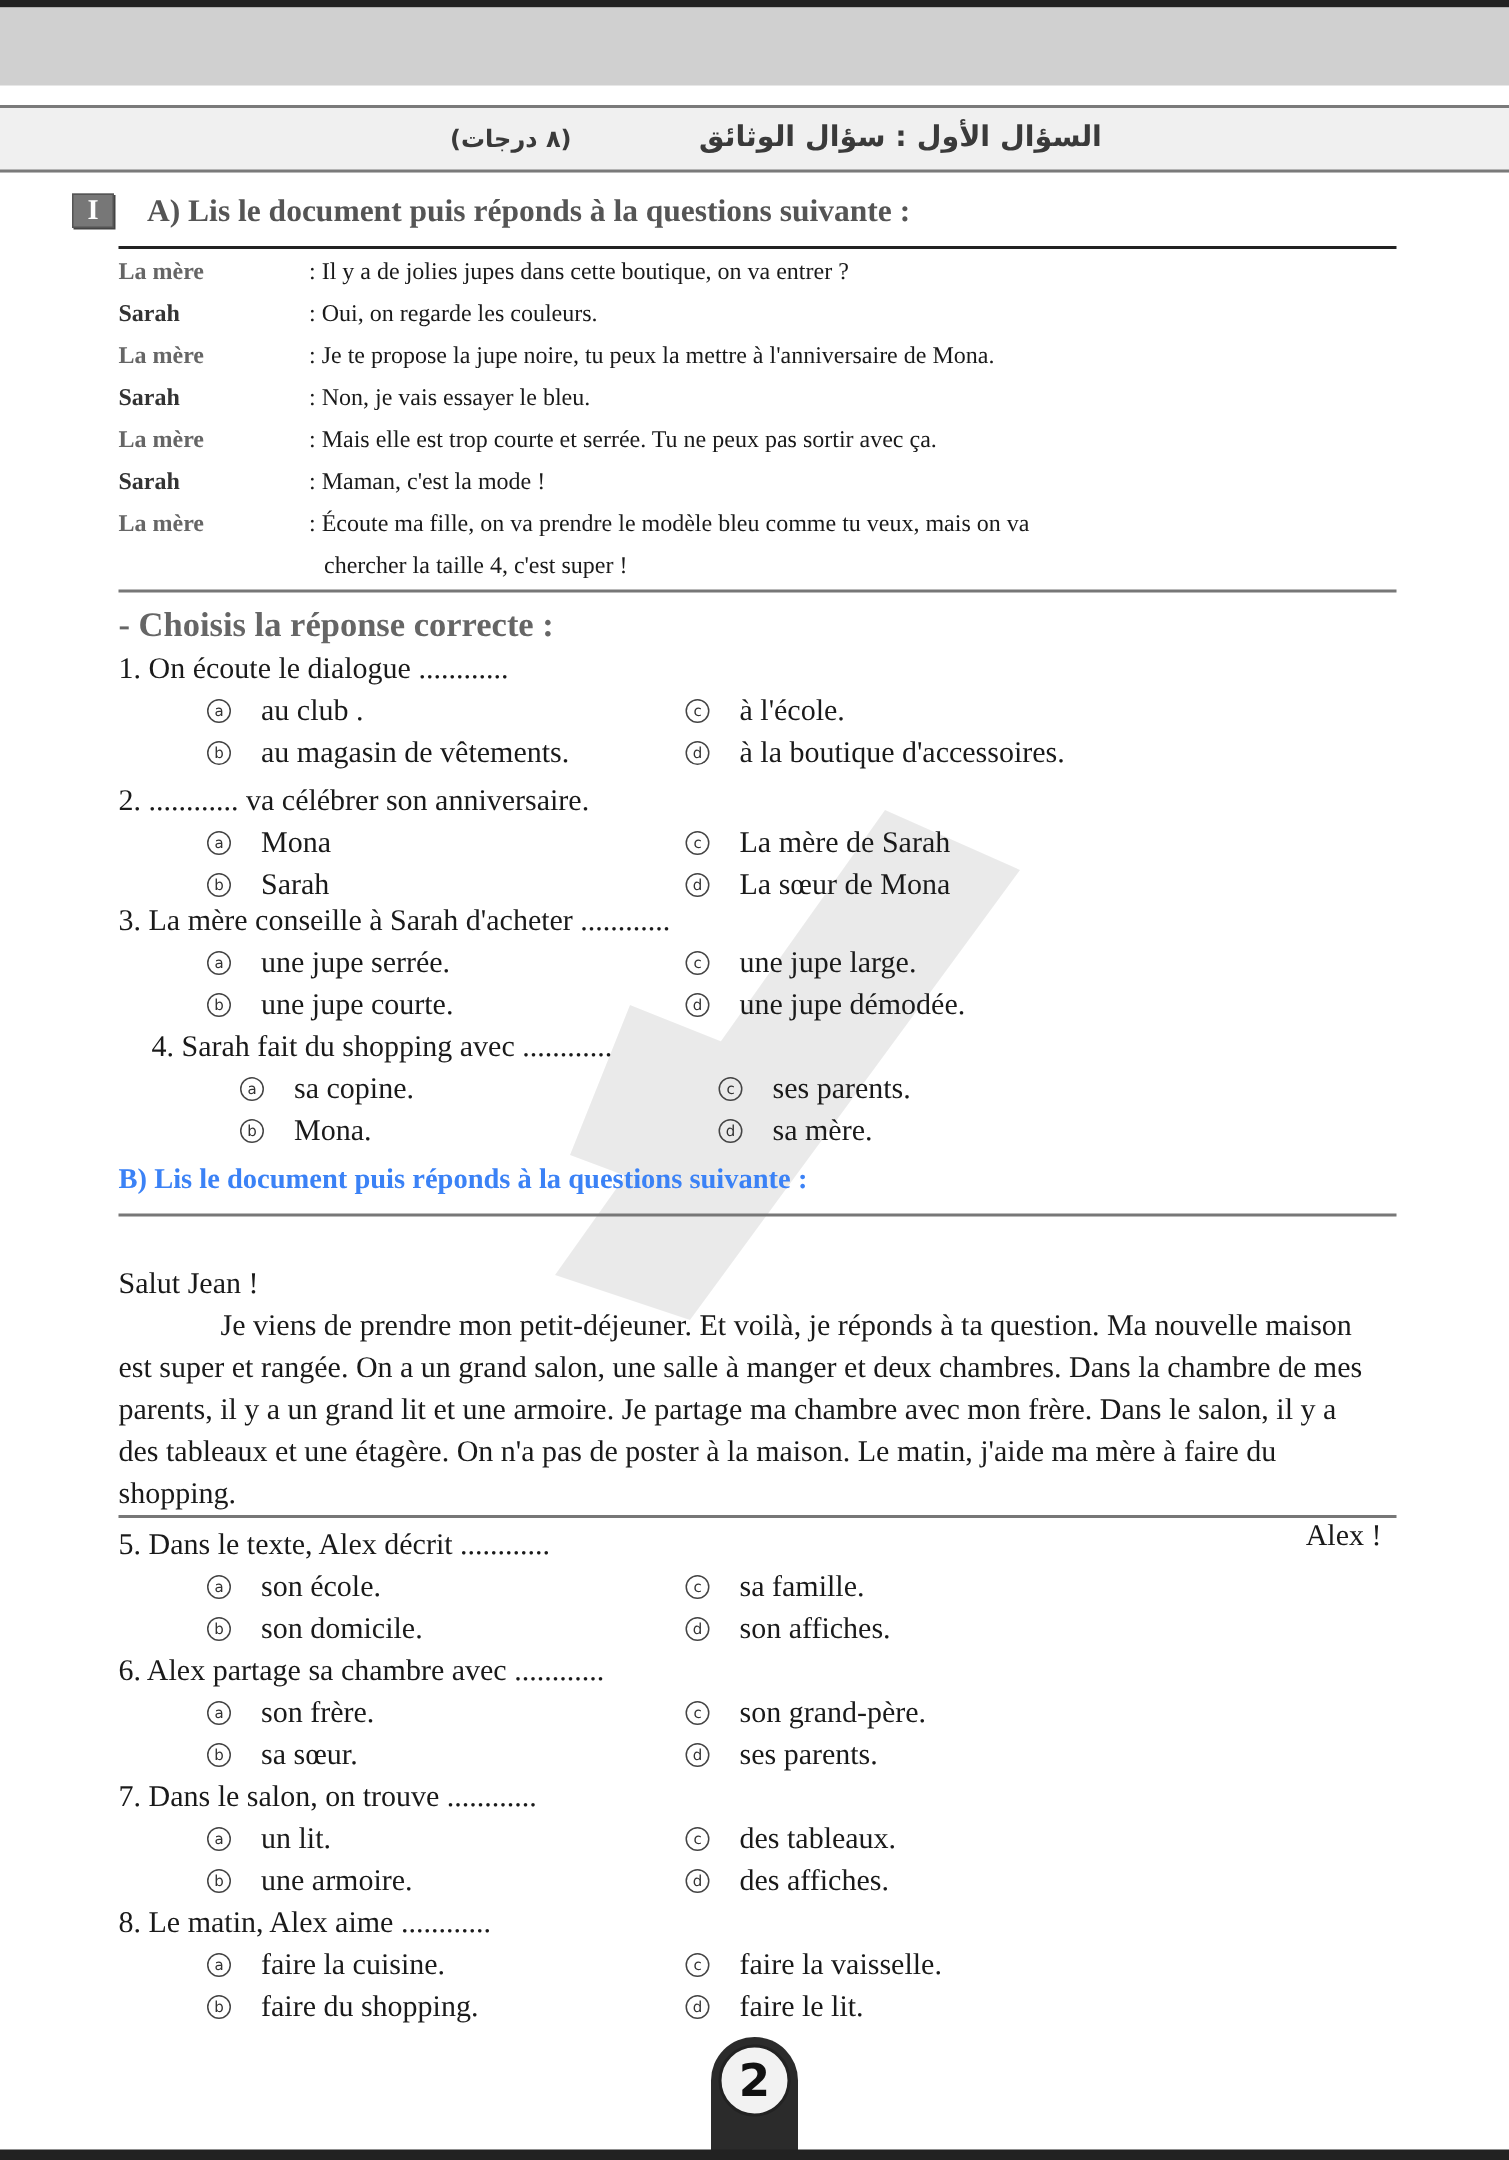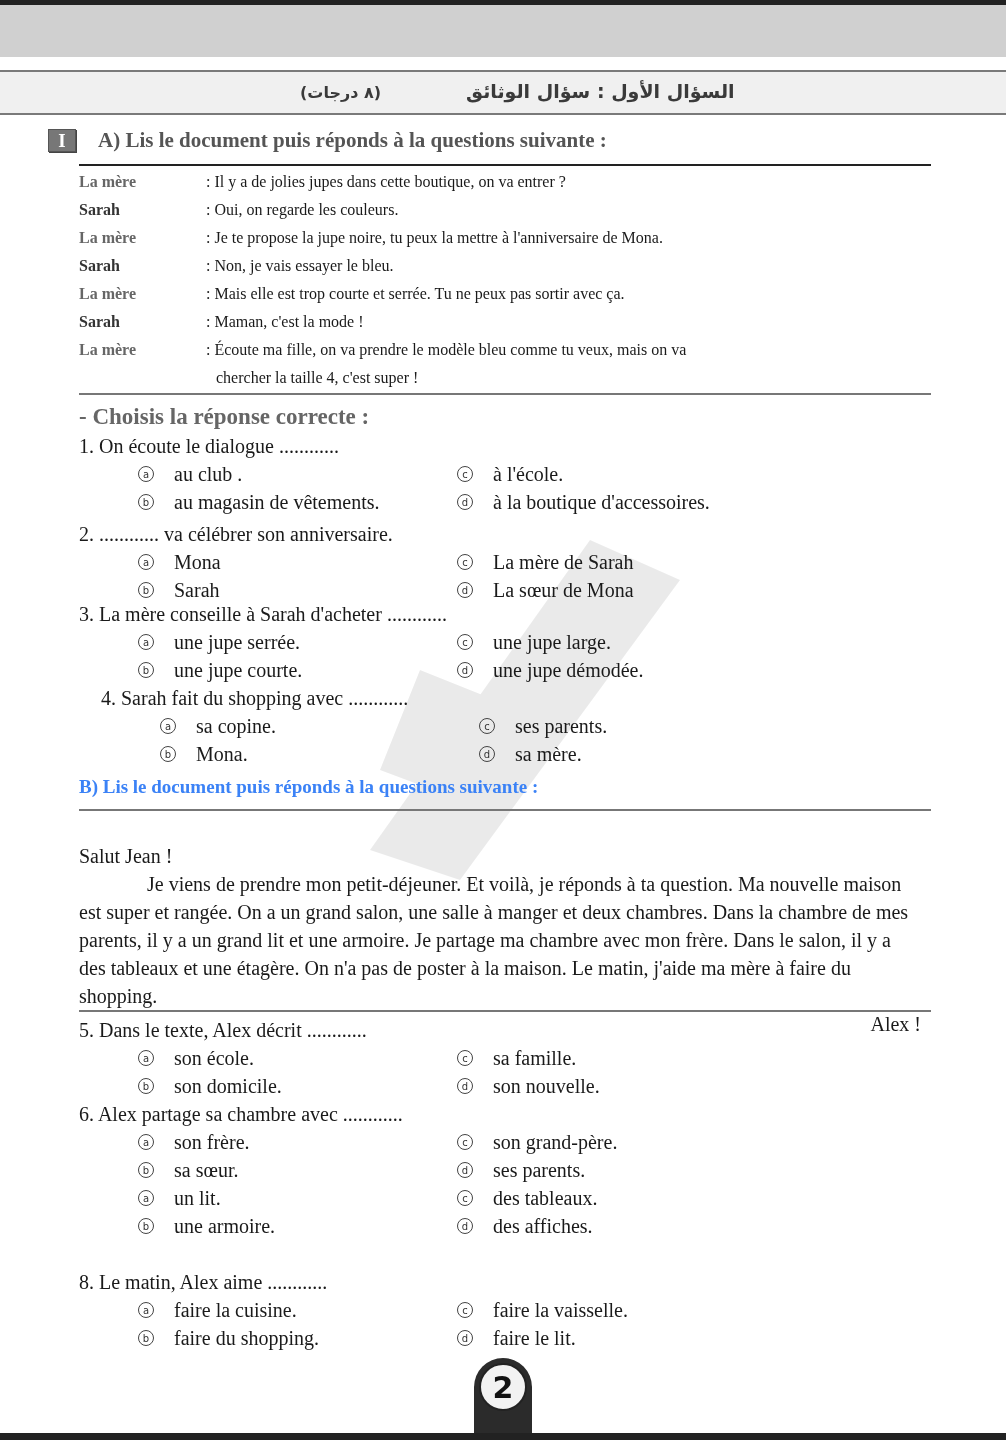--- a/index.html
+++ b/index.html
@@ -240,21 +240,21 @@
         <span>sa famille.</span>
       </label>
   </div>
   <div class="opt-row">
     <label class="opt left">
         <span class="opt-icon">b</span>
         <span>son domicile.</span>
       </label>
     <label class="opt right">
         <span class="opt-icon">d</span>
-        <span>son nouvelle.</span>
+        <span>son affiches.</span>
       </label>
   </div>
 </div>
 
 <div class="q-block" style="top:1100px;">
   <div class="q-title">6. Alex partage sa chambre avec ............</div>
   <div class="opt-row">
     <label class="opt left">
         <span class="opt-icon">a</span>
         <span>son frère.</span>
@@ -270,20 +270,21 @@
         <span>sa sœur.</span>
       </label>
     <label class="opt right">
         <span class="opt-icon">d</span>
         <span>ses parents.</span>
       </label>
   </div>
 </div>
 
 <div class="q-block" style="top:1184px;">
+  <div class="q-title">7. Dans le salon, on trouve ............</div>
   <div class="opt-row">
     <label class="opt left">
         <span class="opt-icon">a</span>
         <span>un lit.</span>
       </label>
     <label class="opt right">
         <span class="opt-icon">c</span>
         <span>des tableaux.</span>
       </label>
   </div>

